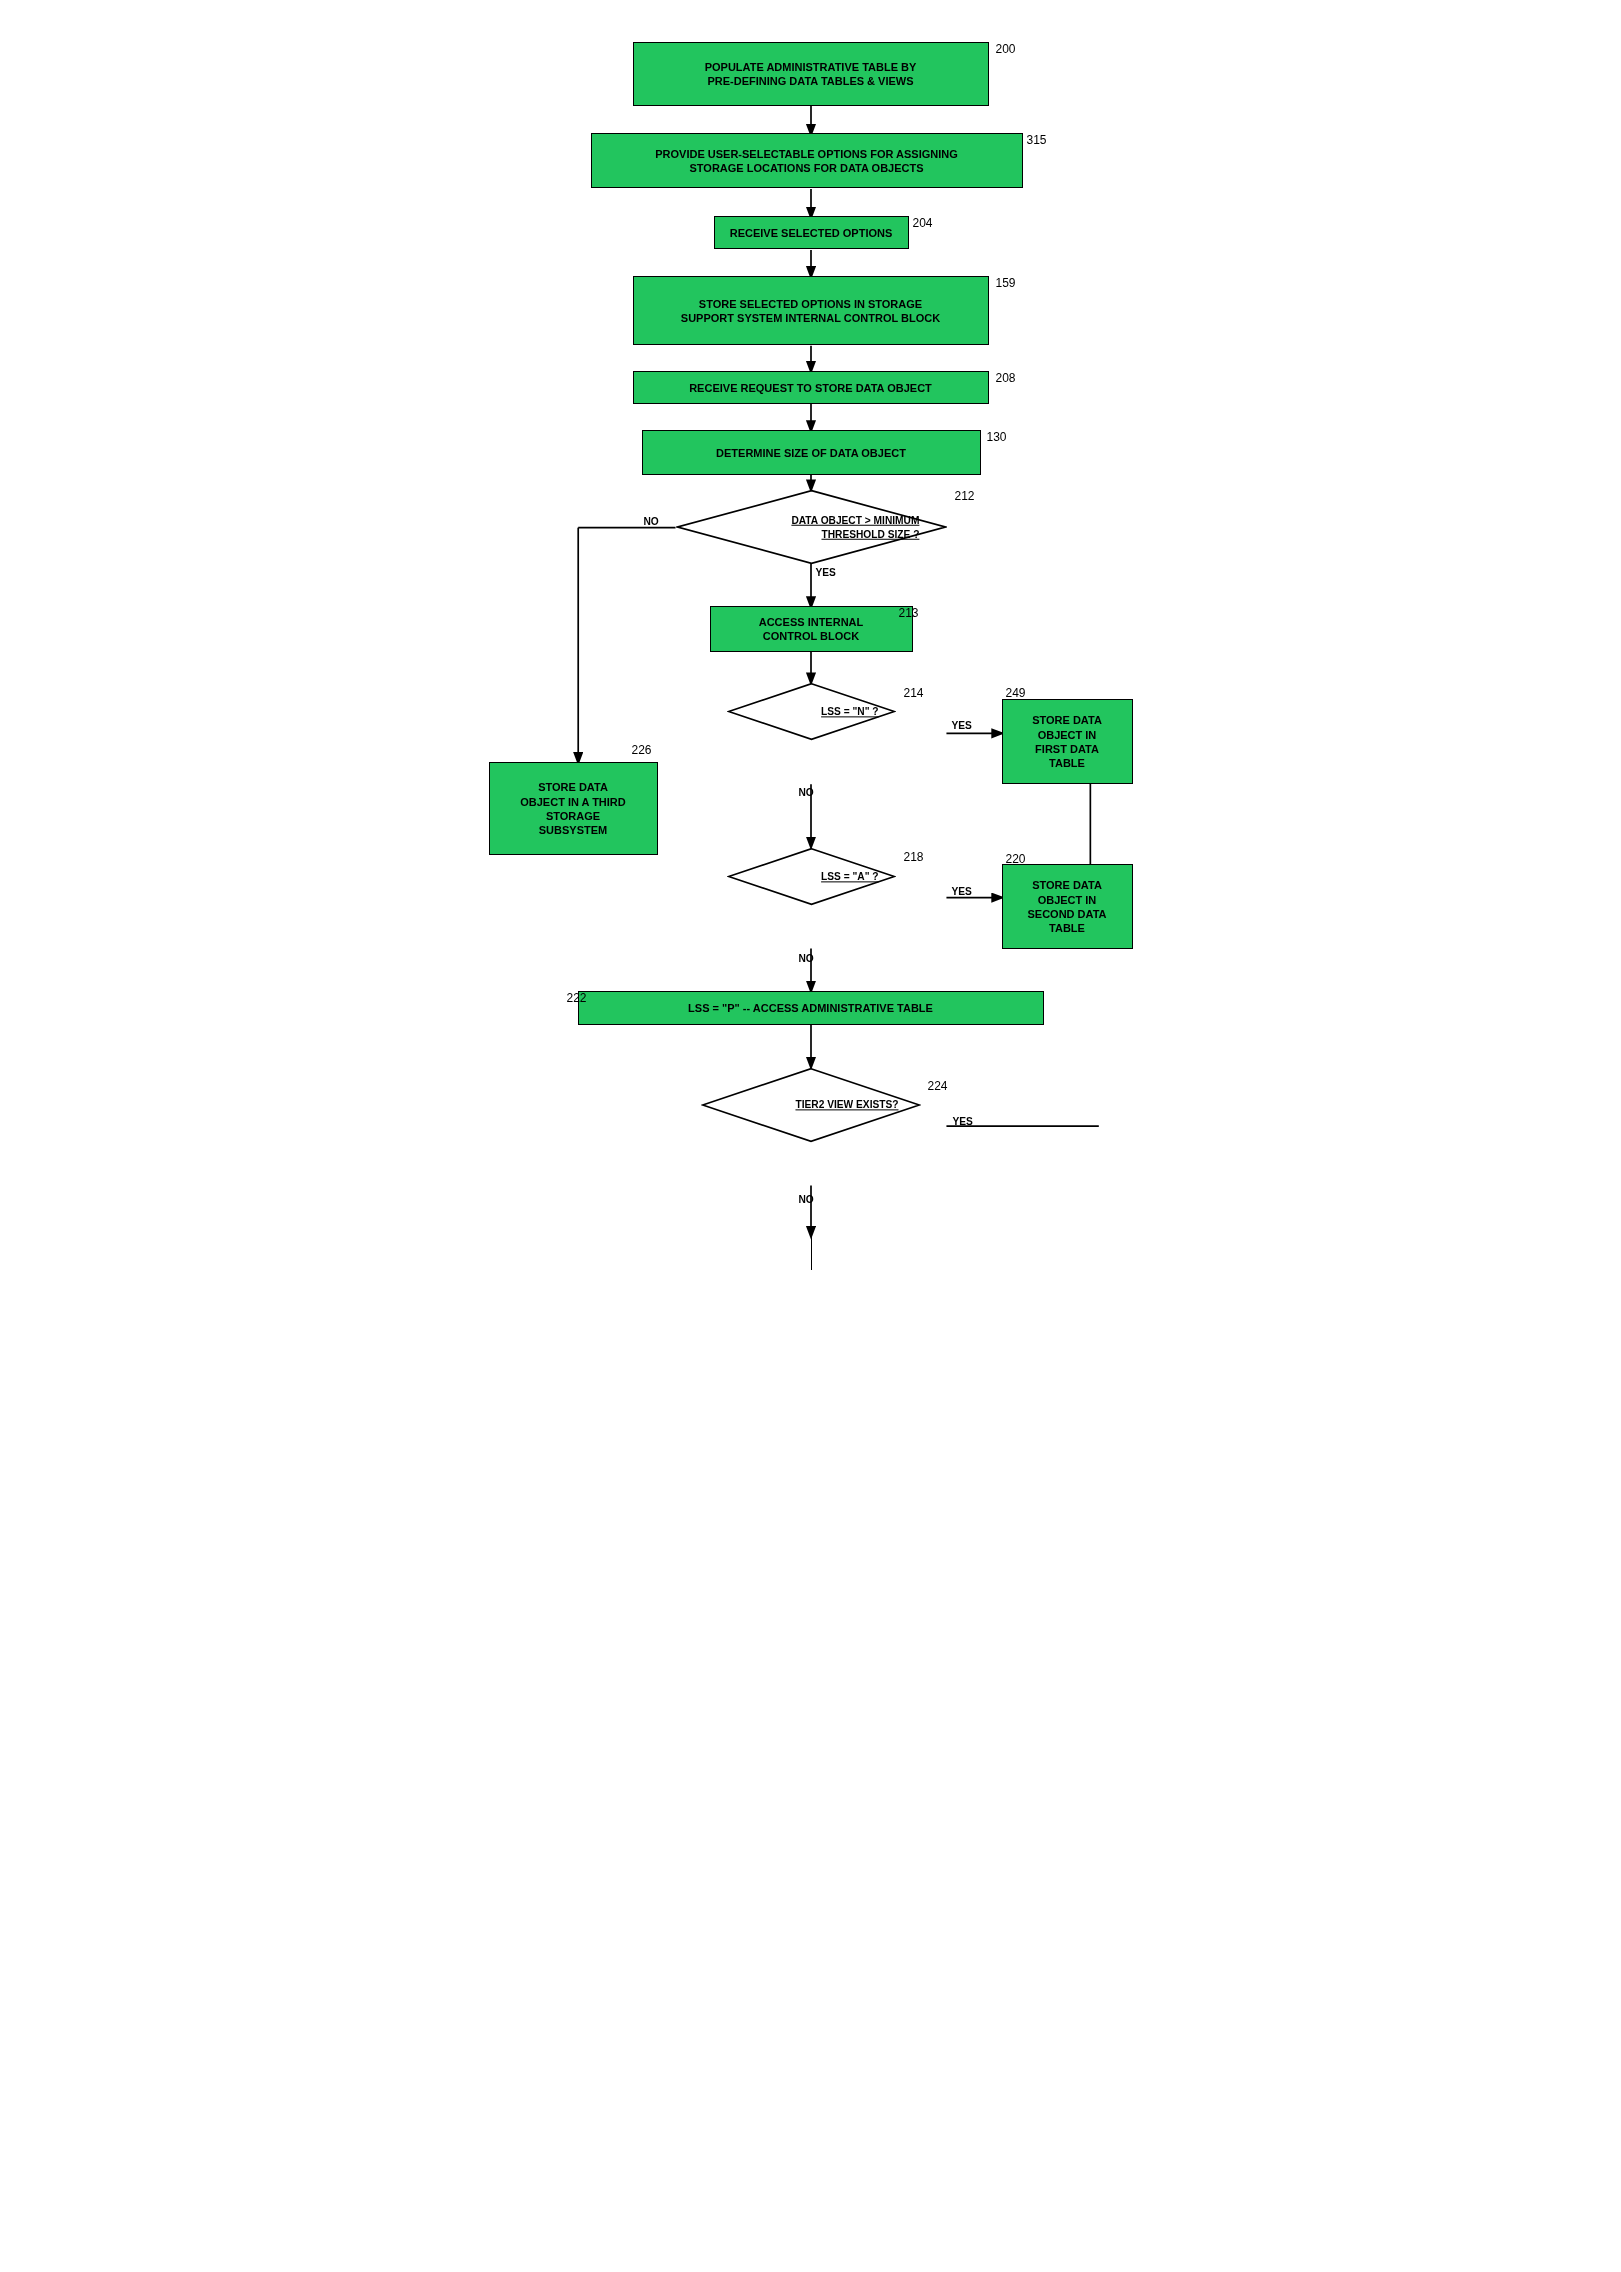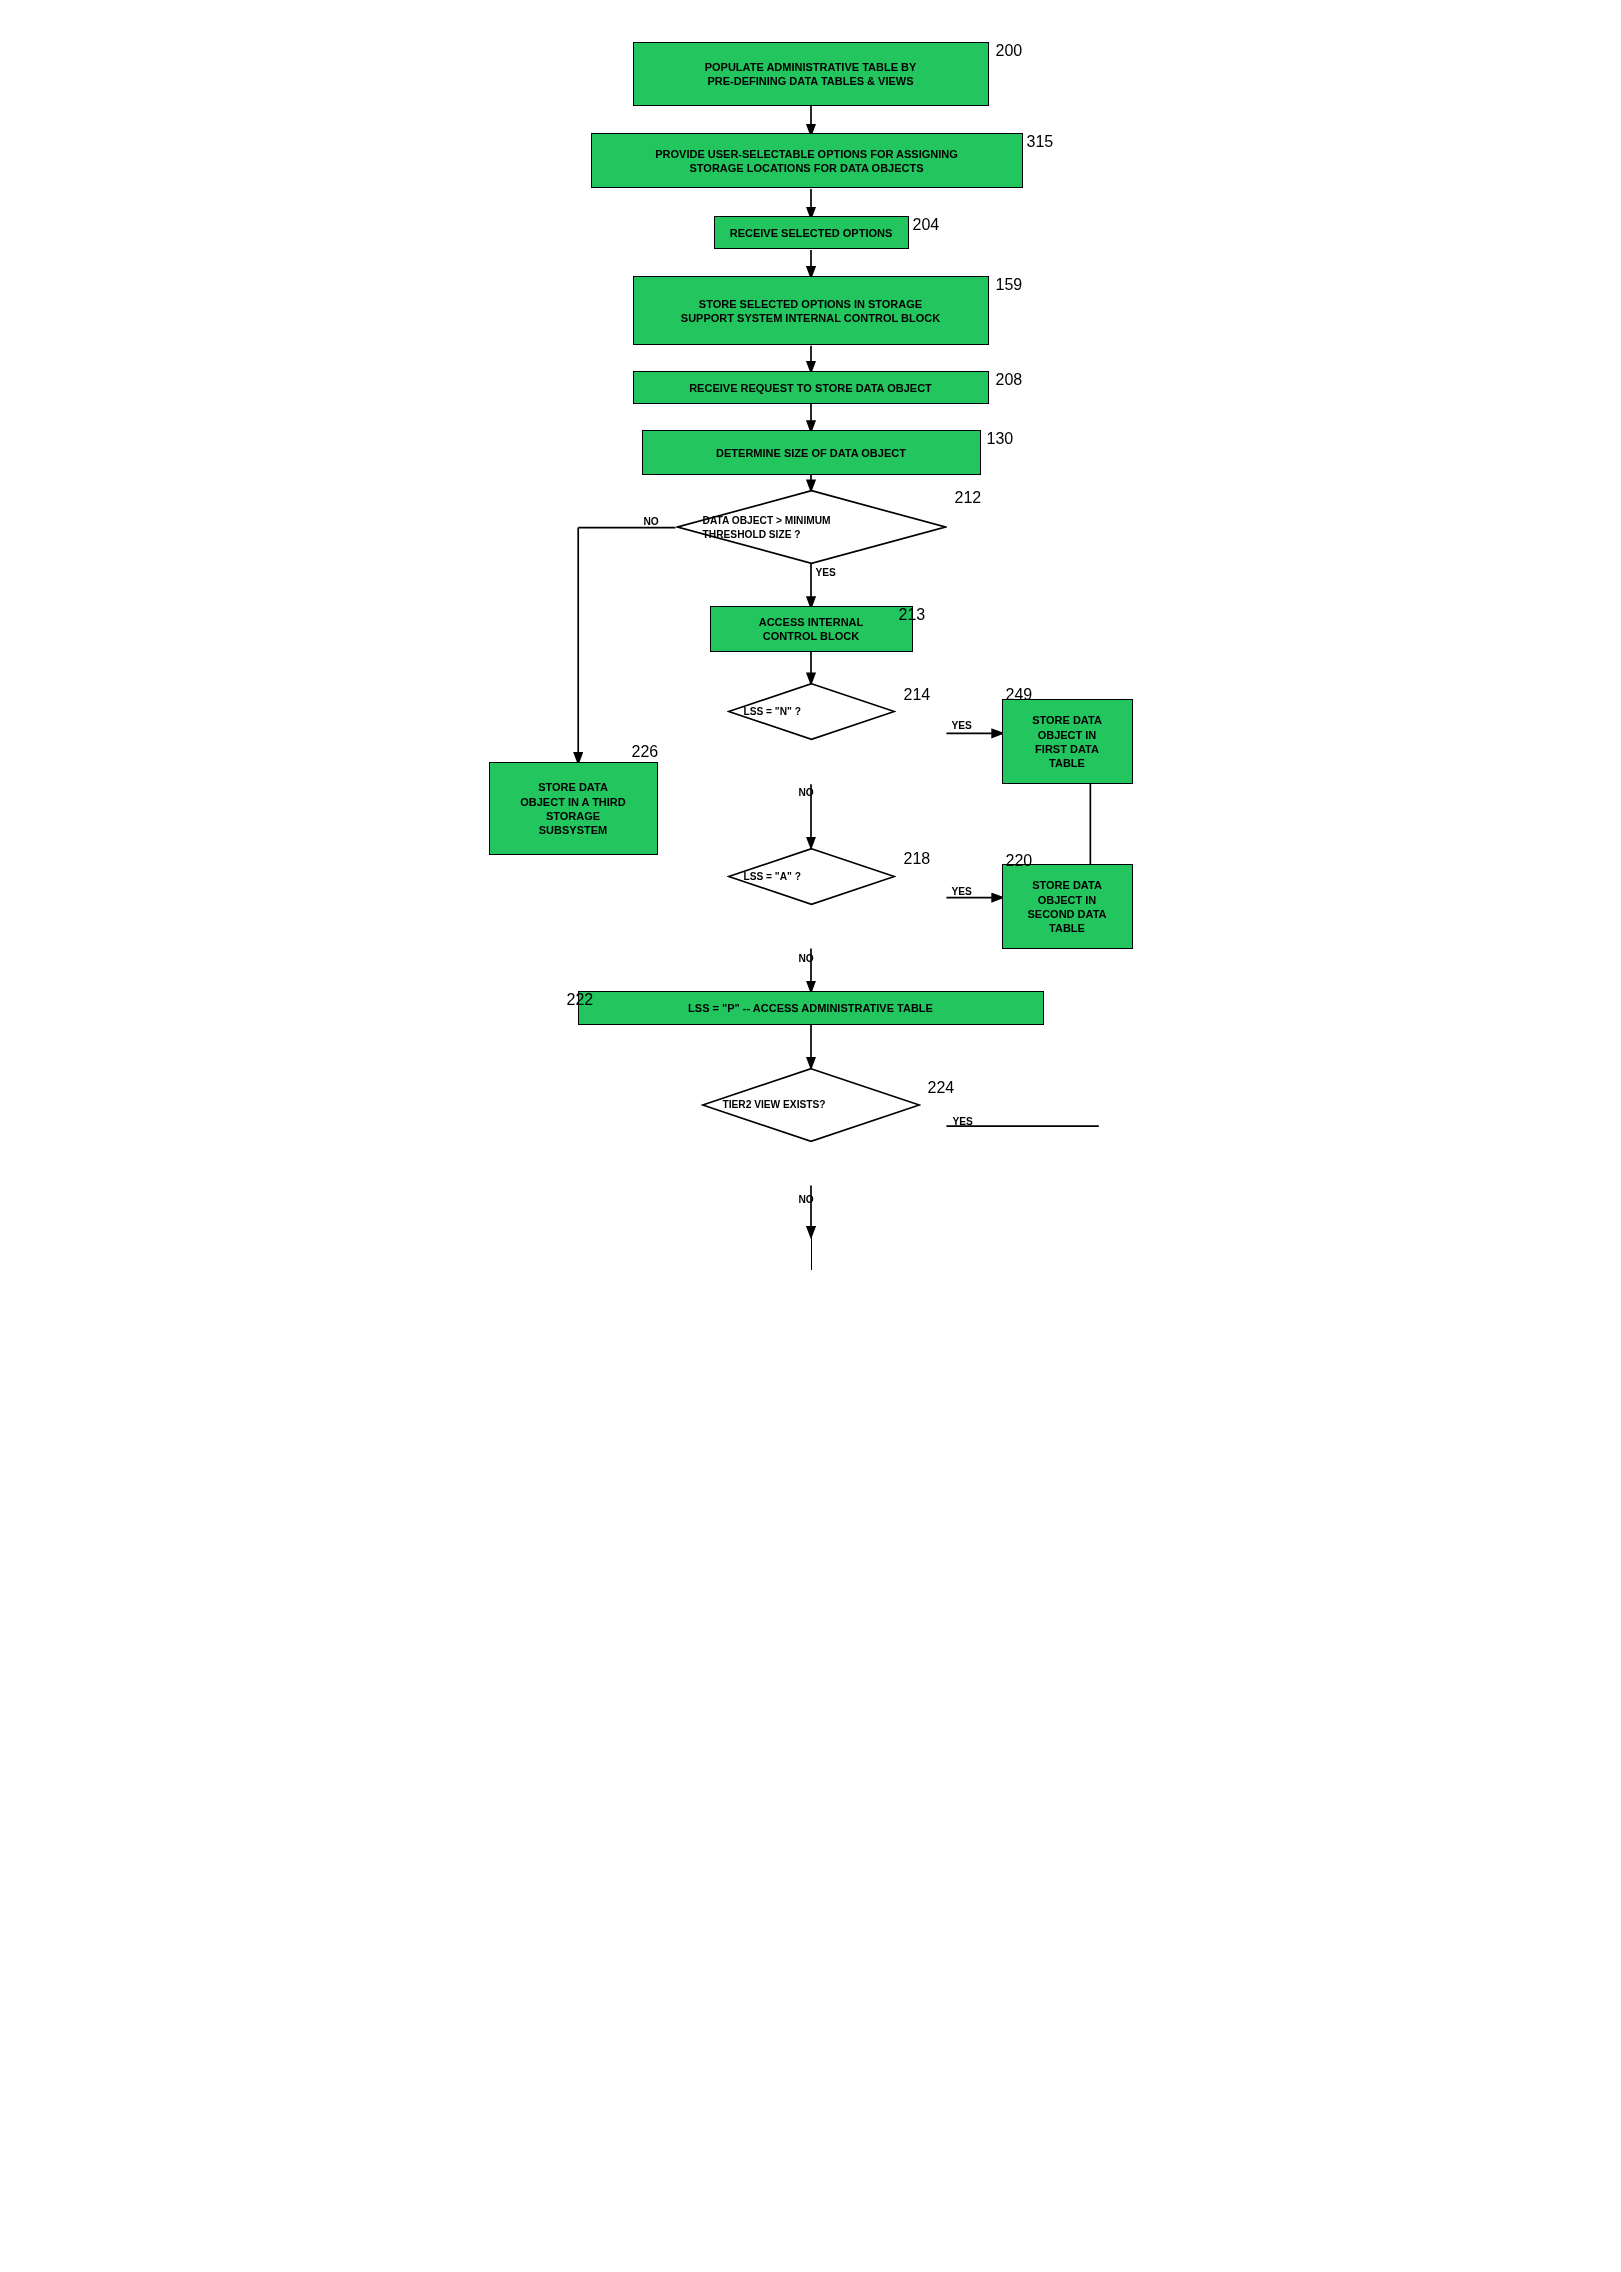--- a/index.html
+++ b/index.html
@@ -34,31 +34,32 @@
       position: absolute;
       display: flex;
       align-items: center;
       justify-content: center;
     }
     .diamond-label {
       position: absolute;
       top: 50%;
       left: 50%;
       transform: translate(-50%, -50%);
-      text-align: left;
+      text-align: right;
       font-size: 10.2px;
       font-weight: bold;
       line-height: 1.3;
       z-index: 2;
       width: 80%;
+      text-decoration: underline;
     }
     
     .ref-label {
       position: absolute;
-      font-size: 16px;
+      font-size: 12px;
       font-weight: normal;
     }
     
     .yn-label {
       position: absolute;
       font-size: 10.2px;
       font-weight: bold;
     }
   </style>
 </head>

